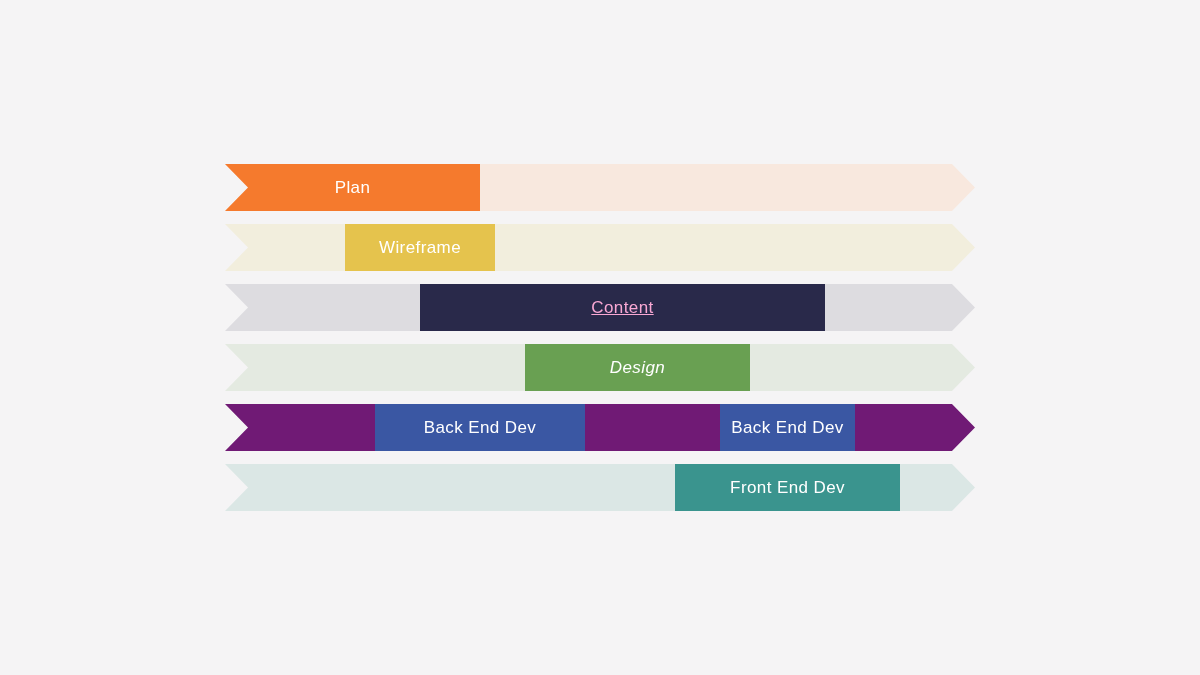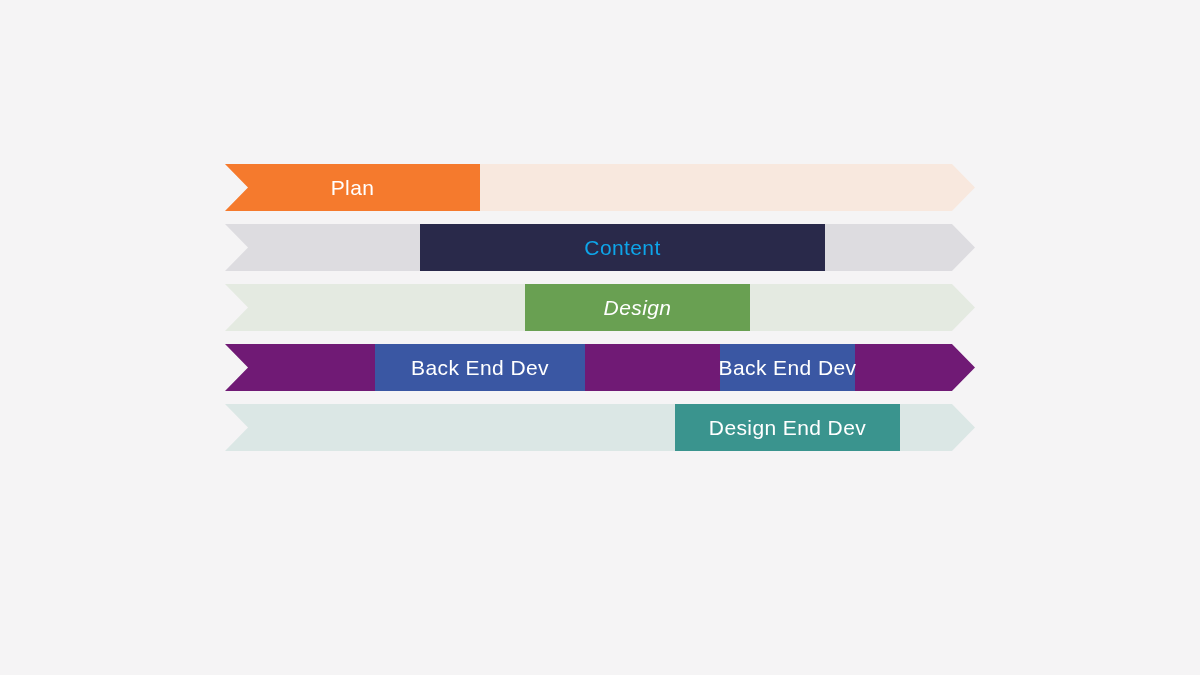--- a/index.html
+++ b/index.html
@@ -28,41 +28,44 @@
     clip-path: polygon(0% 0%, 96.93% 0%, 100% 50%, 96.93% 100%, 0% 100%, 3.07% 50%);
   }
   .seg {
     position: absolute;
     top: 0;
     bottom: 0;
     display: flex;
     align-items: center;
     justify-content: center;
     color: #FFFFFF;
-    font-size: 21px;
+    font-size: 17px;
     letter-spacing: 0.4px;
     white-space: nowrap;
     text-align: center;
   }
 </style>
 </head>
 <body style="background: rgb(245, 244, 245);">
 
 <div id="stage">
   <div id="rows">
       <div class="bar" style="background: rgb(248, 232, 222);">
         <div class="seg" style="left: 0%; width: 34%; background: rgb(245, 122, 45); color: rgb(255, 255, 255);">Plan</div>
       </div>
+      <div class="bar" style="background: rgb(242, 238, 221);">
+        <div class="seg" style="left: 16%; width: 20%; background: rgb(229, 195, 77); color: rgb(255, 255, 255);">Wireframe</div>
+      </div>
       <div class="bar" style="background: rgb(221, 220, 224);">
-        <div class="seg" style="left: 26%; width: 54%; background: rgb(41, 41, 74); color: #0ea5e9;">Content</div>
+        <div class="seg" style="left: 26%; width: 54%; background: rgb(41, 41, 74); color: #f9a8d4; text-decoration: underline;">Content</div>
       </div>
       <div class="bar" style="background: rgb(228, 234, 225);">
         <div class="seg" style="left: 40%; width: 30%; background: rgb(105, 160, 82); color: rgb(255, 255, 255); font-style: italic;">Design</div>
       </div>
       <div class="bar" style="background: #701a75;">
         <div class="seg" style="left: 20%; width: 28%; background: rgb(58, 87, 163); color: rgb(255, 255, 255);">Back End Dev</div>
         <div class="seg" style="left: 66%; width: 18%; background: rgb(58, 87, 163); color: rgb(255, 255, 255);">Back End Dev</div>
       </div>
       <div class="bar" style="background: rgb(219, 231, 229);">
-        <div class="seg" style="left: 60%; width: 30%; background: rgb(58, 148, 142); color: rgb(255, 255, 255);">Design End Dev</div>
+        <div class="seg" style="left: 60%; width: 30%; background: rgb(58, 148, 142); color: rgb(255, 255, 255);">Front End Dev</div>
       </div>
     </div>
 </div>
 
 </body></html>

